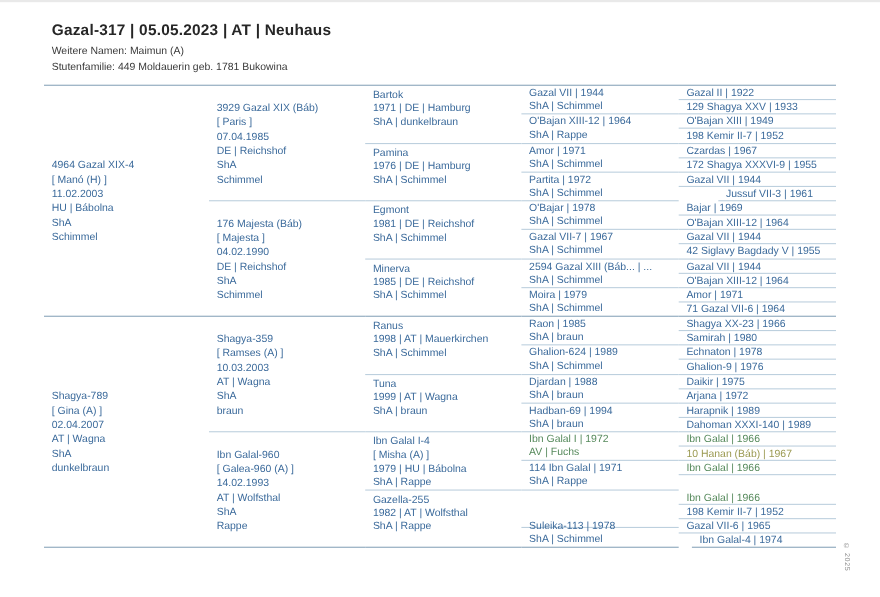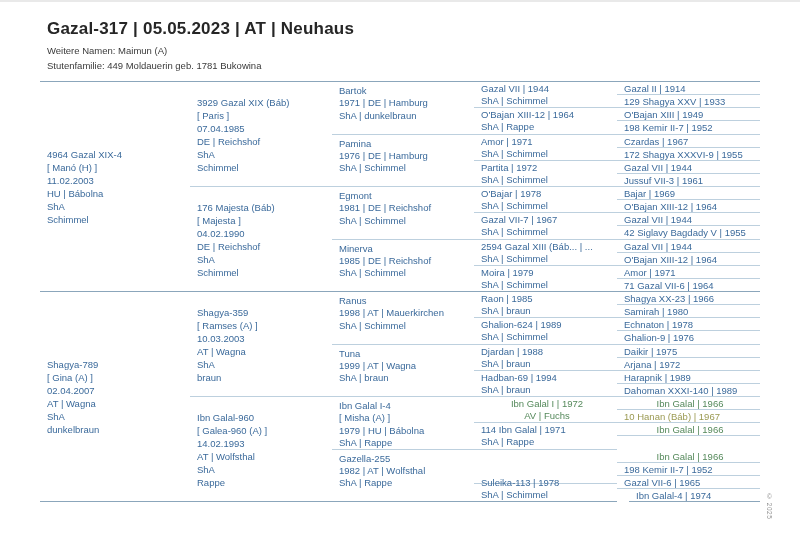--- a/index.html
+++ b/index.html
@@ -3,21 +3,21 @@
 <meta charset="utf-8">
 <style>
   html,body{margin:0;padding:0;background:#fff;}
   body{
     width:800px;height:543px;position:relative;overflow:hidden;
     font-family:"Liberation Sans","DejaVu Sans",sans-serif;
     border-top:2px solid #e9e9e9;
   }
   .page{padding:13px 40px 0 40px;}
   .title{
-    font-size:17px;font-weight:bold;color:#262626;margin:4px 0 6px 7px;
+    font-size:14px;font-weight:bold;color:#262626;margin:4px 0 6px 7px;
     letter-spacing:.2px;
   }
   .sub{font-size:9.5px;color:#3a3a3a;margin:0 0 3px 7px;line-height:12px;}
   .stamm{margin-top:20px;}
   .pedigree{
     margin-top:9px;
     display:grid;
     grid-template-columns:150px 142px 142px 143px 143px;
     grid-template-rows:repeat(32,13.13px);
     border-top:1px solid #8ba6bb;
@@ -32,21 +32,21 @@
     font-size:9.5px;
     cursor:pointer;
   }
   .cell.major{border-bottom:1px solid #8ba6bb;}
   .ln{line-height:11px;white-space:nowrap;}
   .g4 .ln{line-height:12px;}
   .g3{padding-top:3px;}
   .g3 .ln{line-height:12.3px;}
   .g1,.g2{display:flex;flex-direction:column;justify-content:center;}
   .g1 .ln,.g2 .ln{line-height:13px;}
-  .c-green .ln{color:#55895b;text-align:center;}
+  .c-green .ln{color:#55895b;}
   .c-olive .ln{color:#9b9a52;}
   .copyright{
     position:absolute;right:27px;bottom:26px;
     writing-mode:vertical-rl;
     font-size:6.5px;color:#8f8f8f;letter-spacing:.5px;
   }
 </style>
 </head>
 <body>
 
@@ -203,41 +203,41 @@
       </div>
       <div class="cell g4" style="grid-area: 29 / 4 / span 2; margin-top: 32px;">
         <div class="ln">Ibn Galal-2 | 1974</div>
         <div class="ln">ShA | braun</div>
       </div>
       <div class="cell g4 major" style="grid-area: 31 / 4 / span 2;">
         <div class="ln">Suleika-113 | 1978</div>
         <div class="ln">ShA | Schimmel</div>
       </div>
       <div class="cell g5" style="grid-area: 1 / 5 / span 1;">
-        <div class="ln">Gazal II | 1914</div>
+        <div class="ln">Gazal II | 1922</div>
       </div>
       <div class="cell g5" style="grid-area: 2 / 5 / span 1;">
         <div class="ln">129 Shagya XXV | 1933</div>
       </div>
       <div class="cell g5" style="grid-area: 3 / 5 / span 1;">
         <div class="ln">O'Bajan XIII | 1949</div>
       </div>
       <div class="cell g5" style="grid-area: 4 / 5 / span 1;">
         <div class="ln">198 Kemir II-7 | 1952</div>
       </div>
       <div class="cell g5" style="grid-area: 5 / 5 / span 1;">
         <div class="ln">Czardas | 1967</div>
       </div>
       <div class="cell g5" style="grid-area: 6 / 5 / span 1;">
         <div class="ln">172 Shagya XXXVI-9 | 1955</div>
       </div>
       <div class="cell g5" style="grid-area: 7 / 5 / span 1;">
         <div class="ln">Gazal VII | 1944</div>
       </div>
-      <div class="cell g5" style="grid-area: 8 / 5 / span 1;">
+      <div class="cell g5" style="grid-area: 8 / 5 / span 1; margin-left: 36px;">
         <div class="ln">Jussuf VII-3 | 1961</div>
       </div>
       <div class="cell g5" style="grid-area: 9 / 5 / span 1;">
         <div class="ln">Bajar | 1969</div>
       </div>
       <div class="cell g5" style="grid-area: 10 / 5 / span 1;">
         <div class="ln">O'Bajan XIII-12 | 1964</div>
       </div>
       <div class="cell g5" style="grid-area: 11 / 5 / span 1;">
         <div class="ln">Gazal VII | 1944</div>

